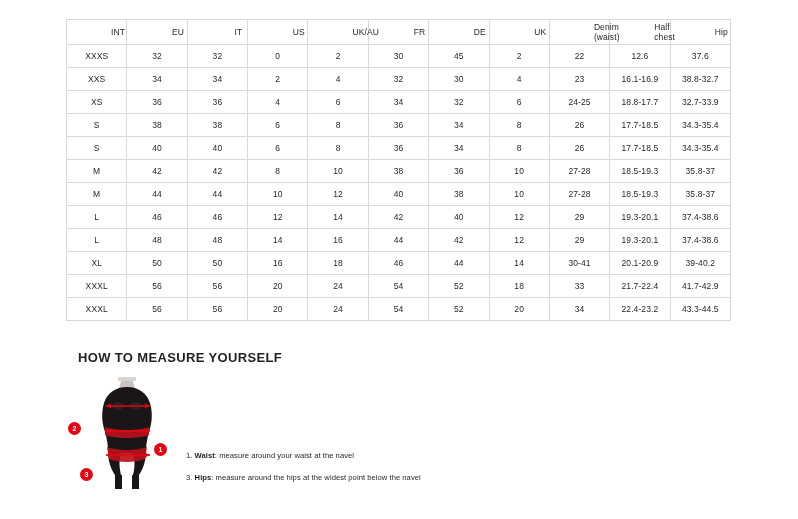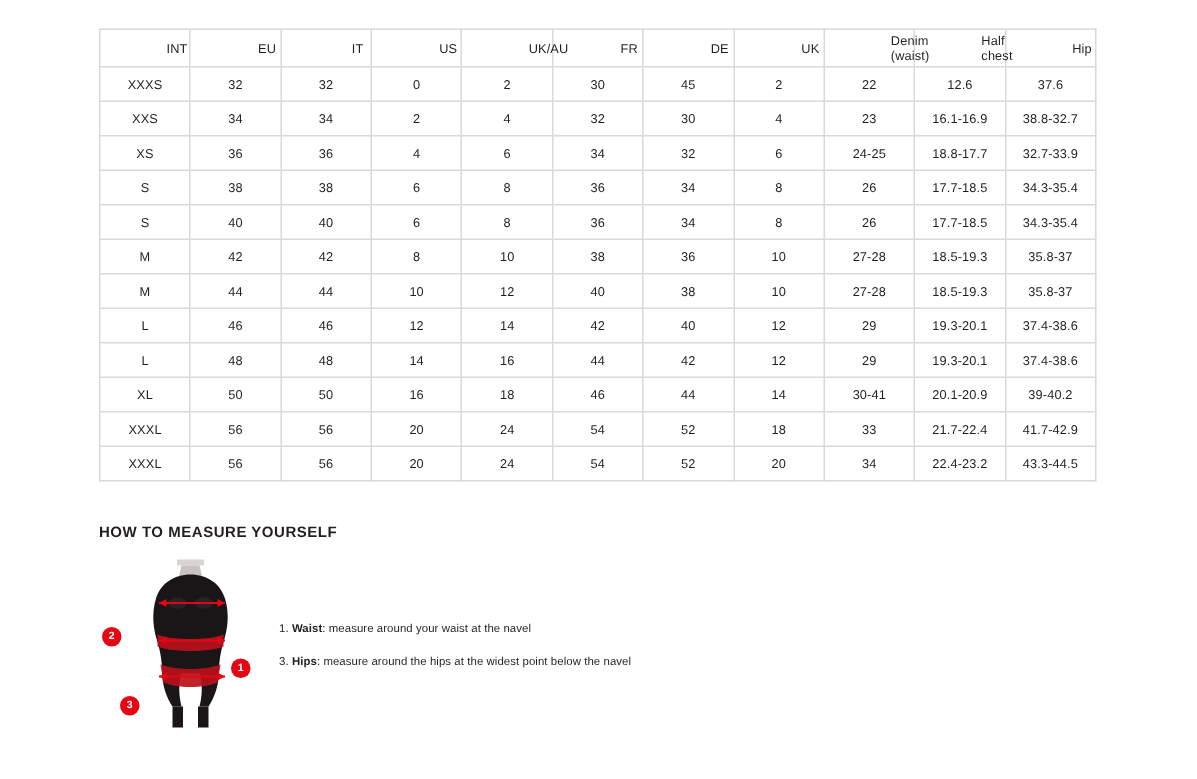--- a/index.html
+++ b/index.html
@@ -50,30 +50,30 @@
   }
 
   
   .measure-section {
     position: absolute;
     left: 66px;
     top: 350px;
     width: 680px;
   }
   .measure-title {
-    font-size: 10px;
+    font-size: 13px;
     font-weight: bold;
     letter-spacing: 0.35px;
     color: #231f20;
-    margin: 0 0 10px 0;
+    margin: 0 0 10px 12px;
   }
   .measure-body {
     position: relative;
     display: flex;
-    align-items: center;
+    align-items: flex-end;
   }
   .figure-col {
     width: 112px;
     position: relative;
     height: 120px;
     flex: 0 0 112px;
   }
   .notes-col {
     padding-top: 10px;
     margin-left: 8px;

